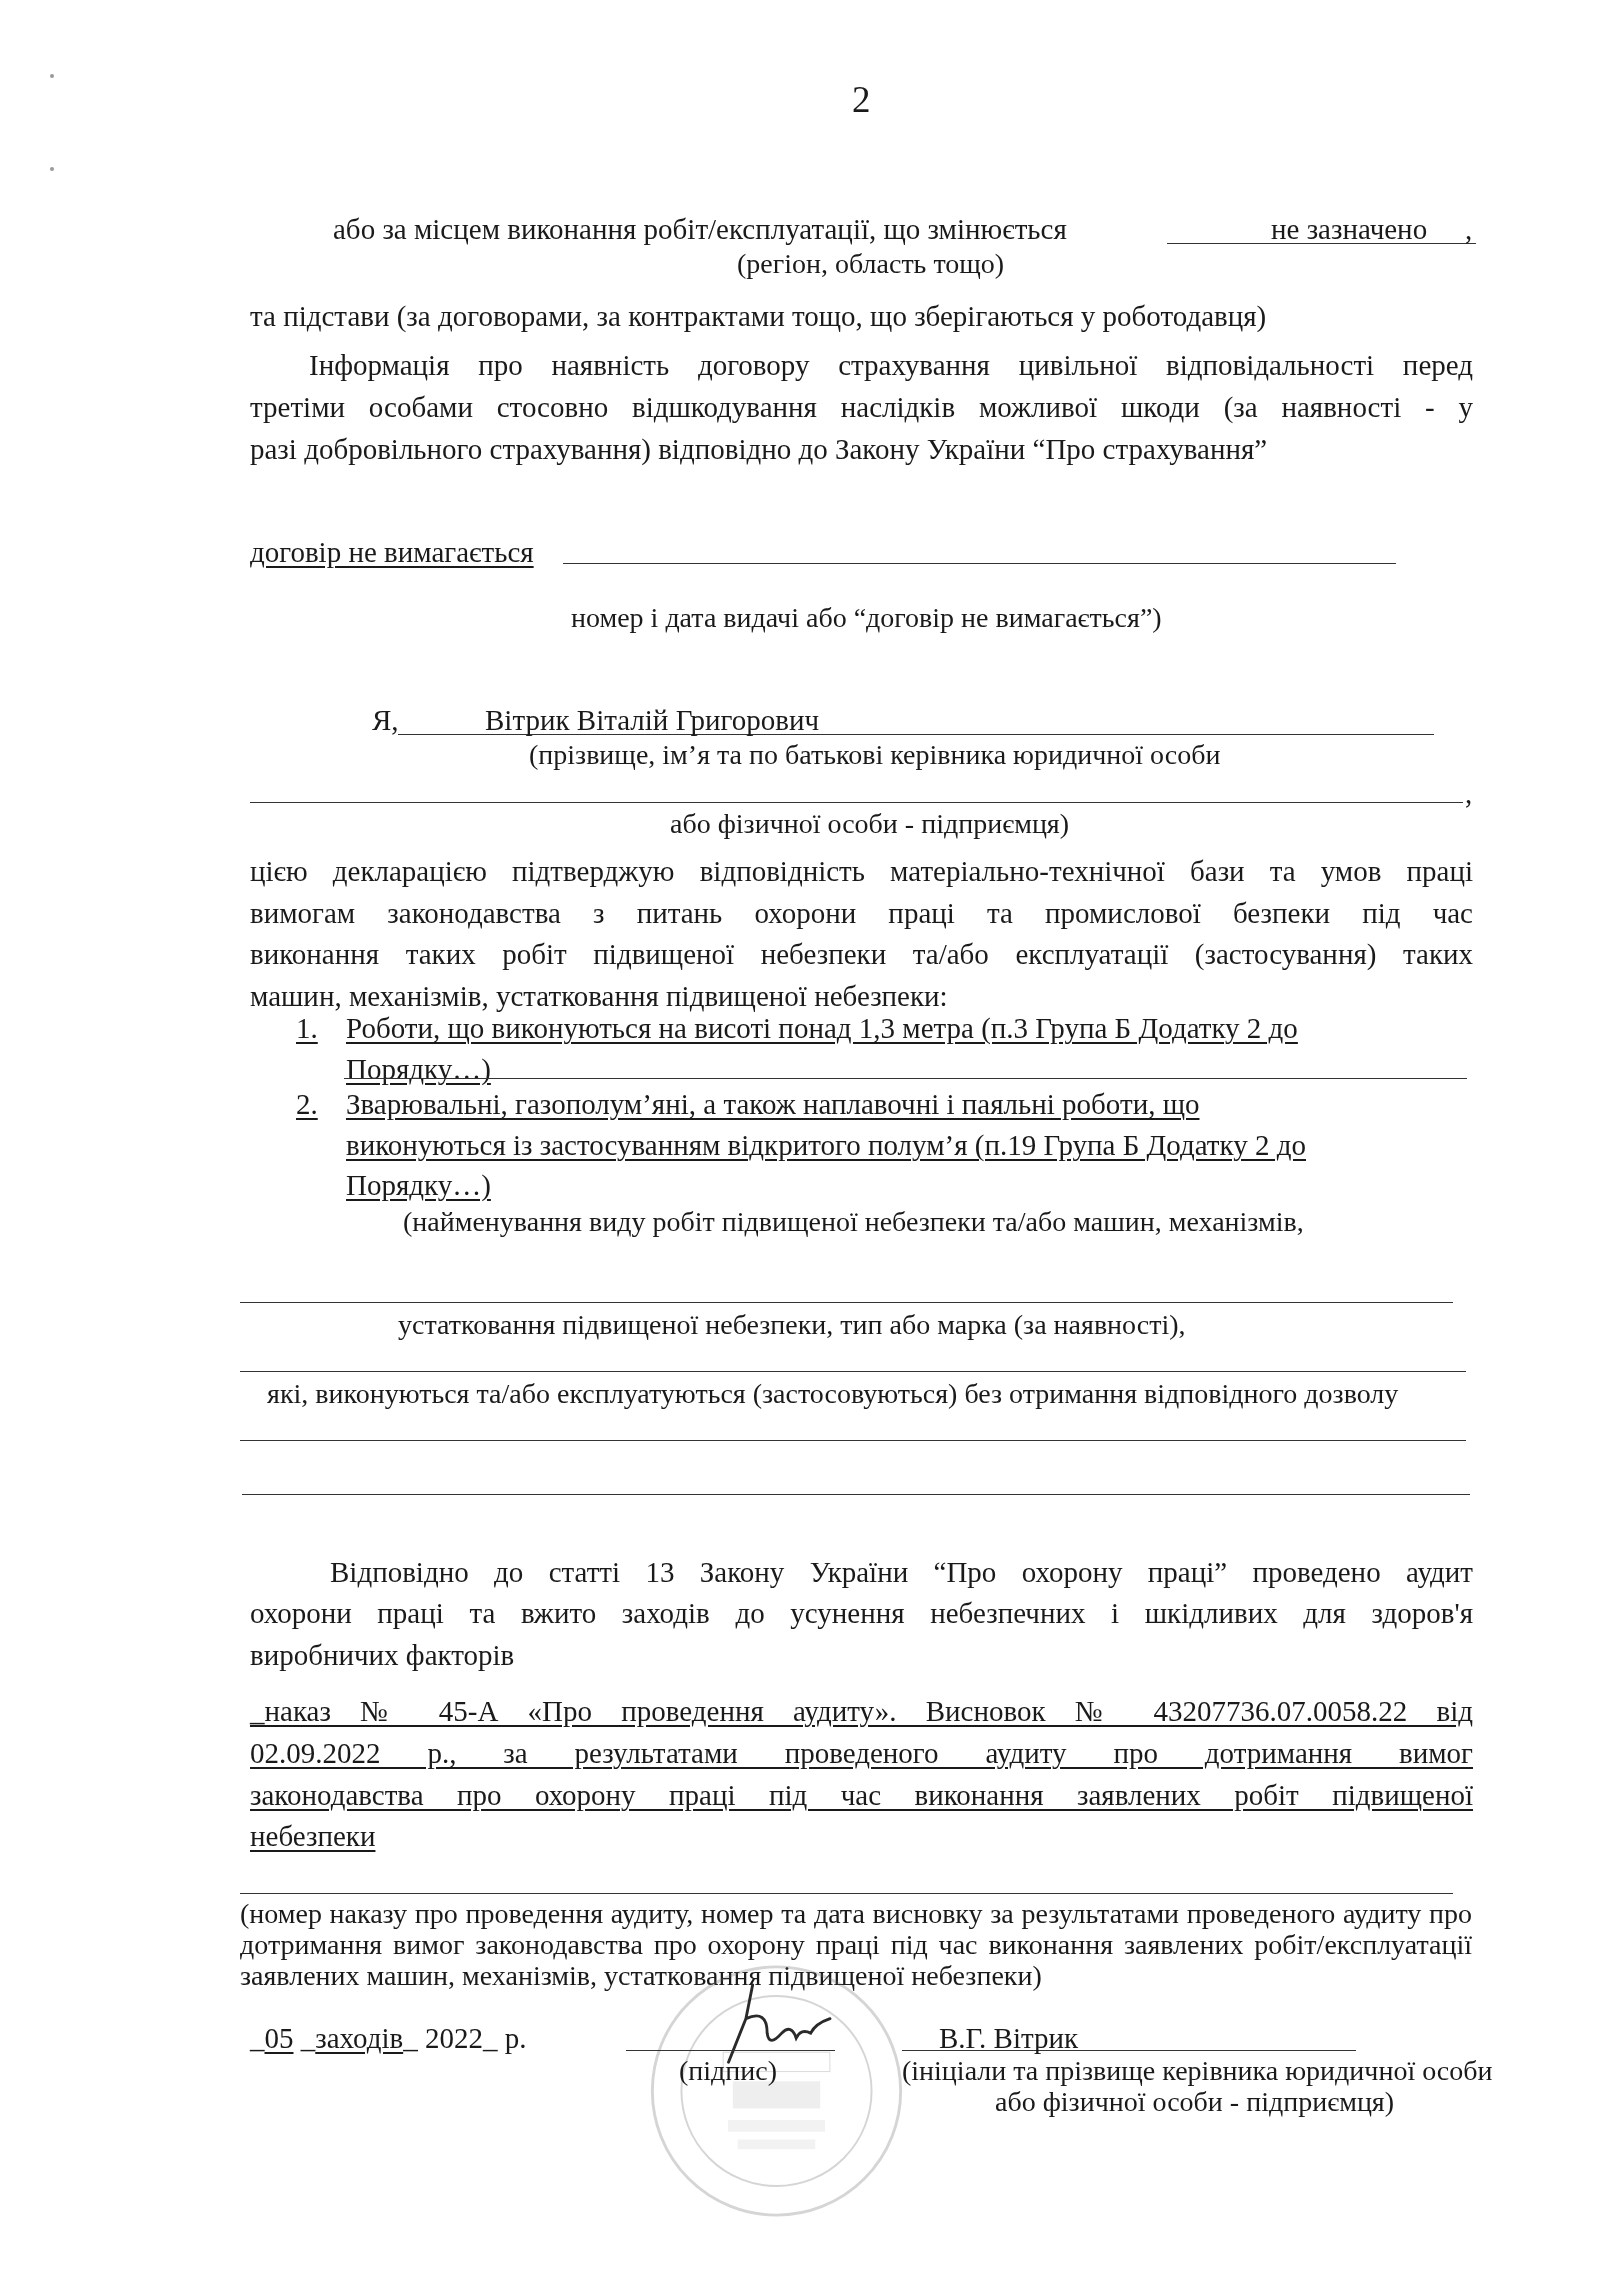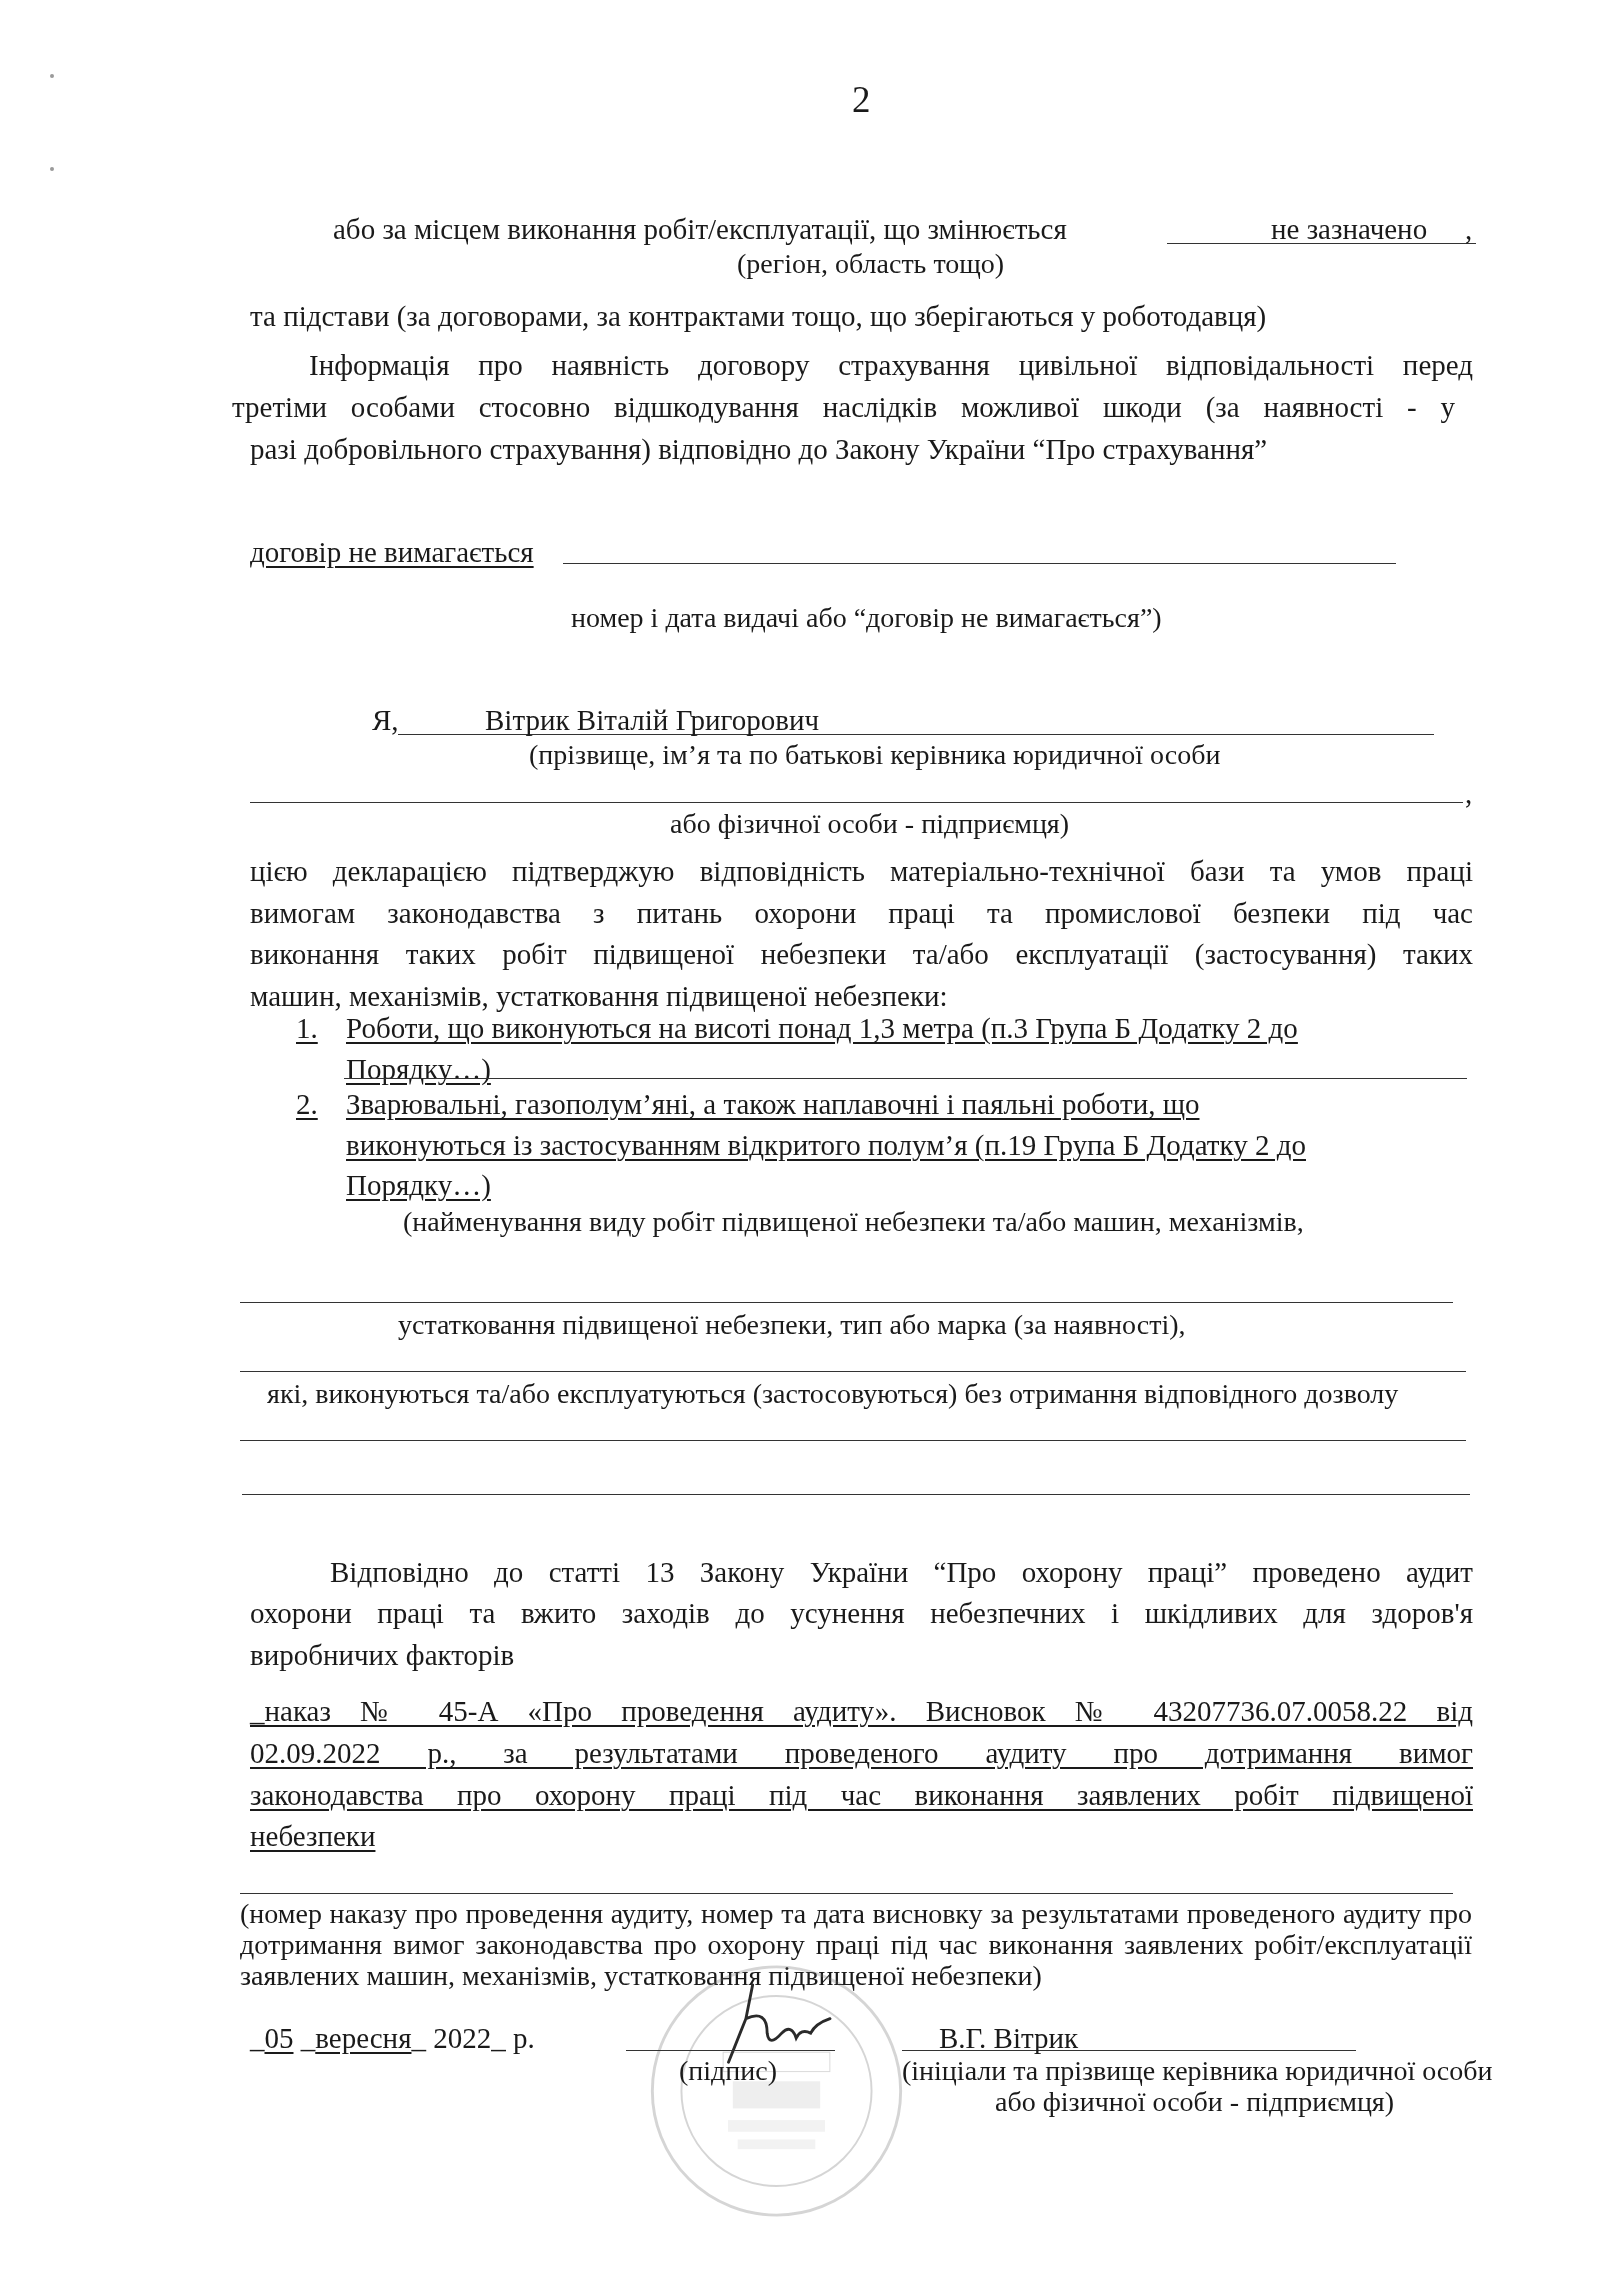--- a/index.html
+++ b/index.html
@@ -28,21 +28,21 @@
 
   <div class="abs main" style="left:333px; top:212px;">або за місцем виконання робіт/експлуатації, що змінюється</div>
   <div class="line" style="left:1167px; top:243px; width:309px;"></div>
   <div class="abs main" style="left:1271px; top:212px;">не зазначено</div>
   <div class="abs main" style="left:1465px; top:212px;">,</div>
   <div class="abs small" style="left:737px; top:250px;">(регіон, область тощо)</div>
 
   <div class="abs main" style="left:250px; top:299px;">та підстави (за договорами, за контрактами тощо, що зберігаються у роботодавця)</div>
 
   <div class="abs main justify" style="left:309px; top:348px; width:1164px;">Інформація про наявність договору страхування цивільної відповідальності перед</div>
-  <div class="abs main justify" style="left:232px; top:390px; width:1223px;">третіми особами стосовно відшкодування наслідків можливої шкоди (за наявності - у</div>
+  <div class="abs main justify" style="left:250px; top:390px; width:1223px;">третіми особами стосовно відшкодування наслідків можливої шкоди (за наявності - у</div>
   <div class="abs main" style="left:250px; top:432px;text-align:right;">разі добровільного страхування) відповідно до Закону України “Про страхування”</div>
 
   <div class="abs main u" style="left:250px; top:535px;">договір не вимагається</div>
   <div class="line" style="left:563px; top:563px; width:833px;"></div>
   <div class="abs small" style="left:571px; top:604px;">номер і дата видачі або “договір не вимагається”)</div>
 
   <div class="abs main" style="left:372px; top:703px;">Я,</div>
   <div class="line" style="left:398px; top:734px; width:1036px;"></div>
   <div class="abs main" style="left:485px; top:703px;">Вітрик Віталій Григорович</div>
   <div class="abs small" style="left:529px; top:741px;">(прізвище, ім’я та по батькові керівника юридичної особи</div>
@@ -94,21 +94,21 @@
     <rect x="105" y="125" width="90" height="28" fill="#8a8a8a" opacity="0.5"></rect>
     <rect x="100" y="165" width="100" height="12" fill="#8a8a8a" opacity="0.4"></rect>
     <rect x="110" y="185" width="80" height="10" fill="#8a8a8a" opacity="0.4"></rect>
   </svg>
 
   <svg class="signature" viewBox="0 0 150 90">
     <path d="M55 5 L48 40 L30 85 M48 40 Q70 30 70 55 Q72 70 85 55 Q95 45 100 60 Q105 50 115 55 Q120 45 135 40" fill="none" stroke="#2a2a2a" stroke-width="3" stroke-linecap="round"></path>
   </svg>
 
   <div class="abs main" style="left:250px; top:2021px;">
-    <span>_</span><span class="u">05</span><span> _</span><span class="u">вересня</span><span>_ </span><span>2022</span><span>_ </span><span>р.</span>
+    <span>_</span><span class="u">05</span><span> _</span><span class="u">заходів</span><span>_ </span><span>2022</span><span>_ </span><span>р.</span>
   </div>
   <div class="line" style="left:626px; top:2050px; width:209px;"></div>
   <div class="abs small" style="left:679px; top:2057px;">(підпис)</div>
   <div class="line" style="left:902px; top:2050px; width:454px;"></div>
   <div class="abs main" style="left:939px; top:2021px;">В.Г. Вітрик</div>
   <div class="abs small" style="left:902px; top:2057px;">(ініціали та прізвище керівника юридичної особи</div>
   <div class="abs small" style="left:995px; top:2088px;">або фізичної особи - підприємця)</div>
 
 </div>
 

